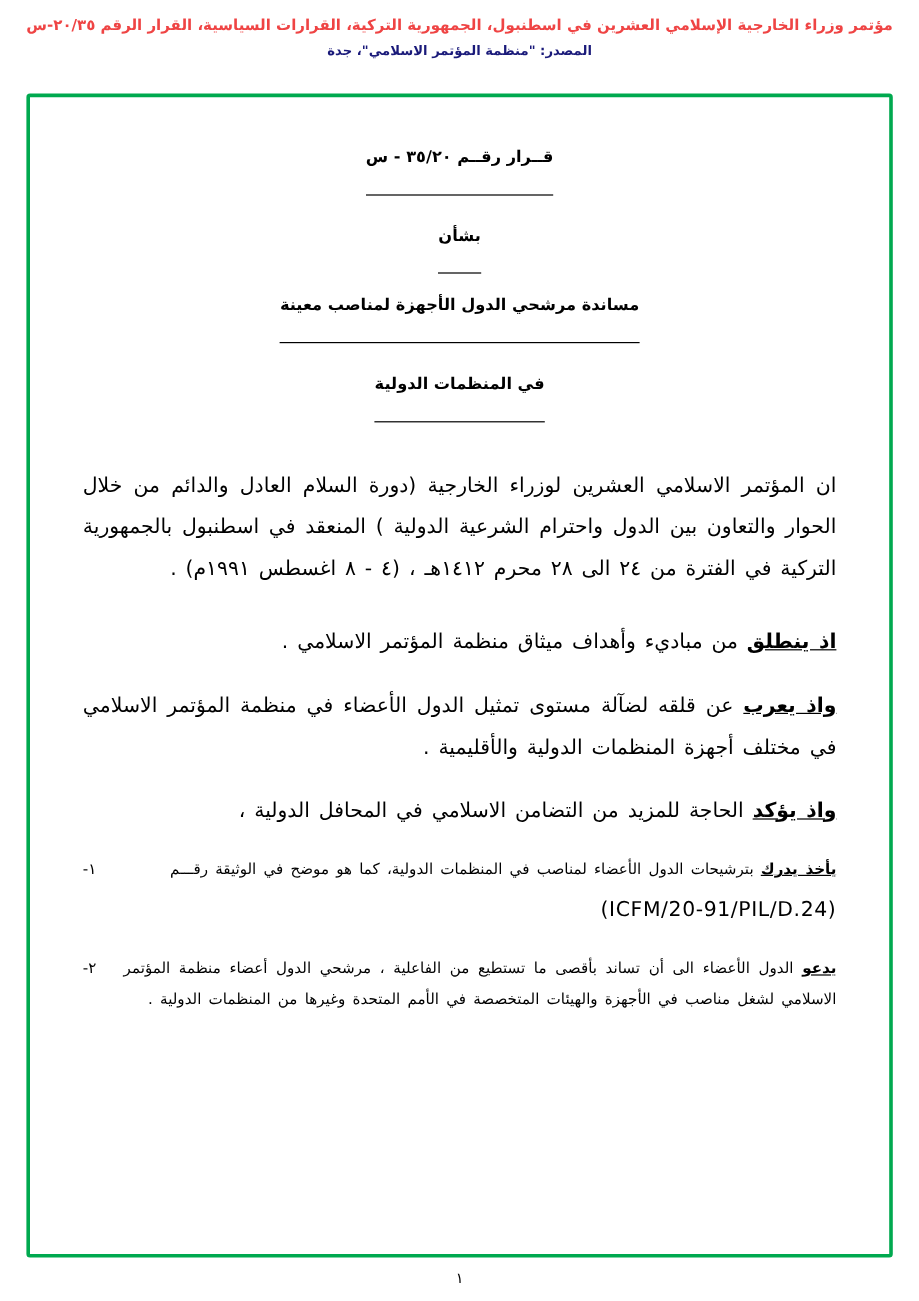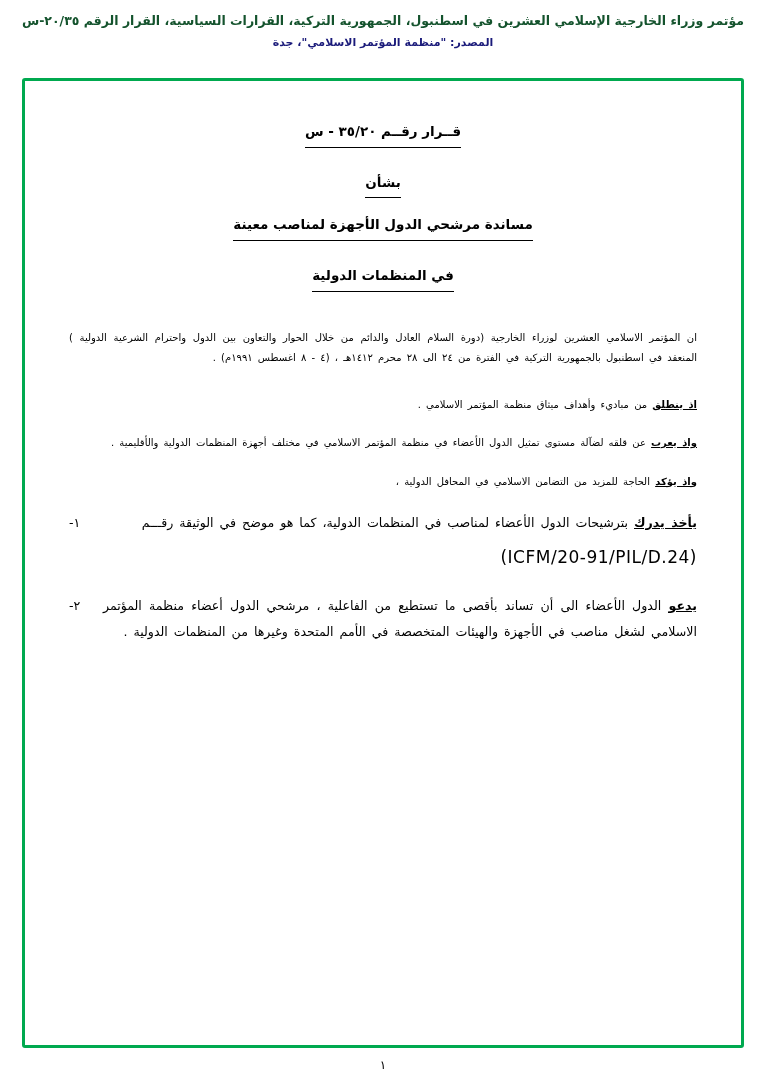--- a/index.html
+++ b/index.html
@@ -24,21 +24,21 @@
   }
 
   
   .doc-header {
     padding: 12px 18px 0 18px;
     text-align: center;
   }
   .doc-header .hdr-line1 {
     font-size: 12.5px;
     font-weight: bold;
-    color: #14532d;
+    color: #ef4444;
     line-height: 1.5;
     letter-spacing: 0;
   }
   .doc-header .hdr-line2 {
     font-size: 11px;
     font-weight: bold;
     color: #1a1a7a;
     margin-top: 5px;
   }
 
@@ -68,31 +68,31 @@
     margin-top: 12px;
   }
   .title-line {
     font-size: 13.5px;
     font-weight: bold;
     letter-spacing: 1.4px;
     line-height: 1.9;
     margin: 0 auto 10px auto;
     display: inline-block;
     border-bottom: 1px solid #000;
-    padding-bottom: 2px;
+    padding-bottom: 17px;
   }
   .title-line.t1 { letter-spacing: 2.2px; }
   .title-line.t2 { letter-spacing: 2.2px; margin-bottom: 2px;}
   .title-line.t3 { letter-spacing: 1.2px; }
   .title-line.t4 { letter-spacing: 1.4px; }
   .title-row { line-height: 1.0; margin-bottom: 12px; }
 
   
   .para {
-    font-size: 10px;
+    font-size: 17px;
     line-height: 2.05;
     text-align: justify;
     text-align-last: right;
     letter-spacing: 1.0px;
     margin: 0 0 18px 0;
     word-spacing: 2px;
   }
   .para.first { margin-top: 26px; }
   .gap-lg { margin-bottom: 26px; }
 

